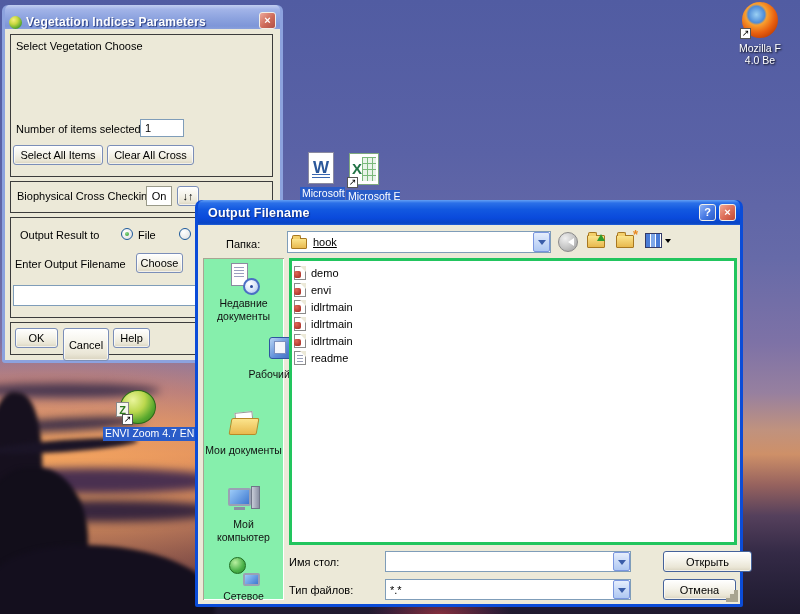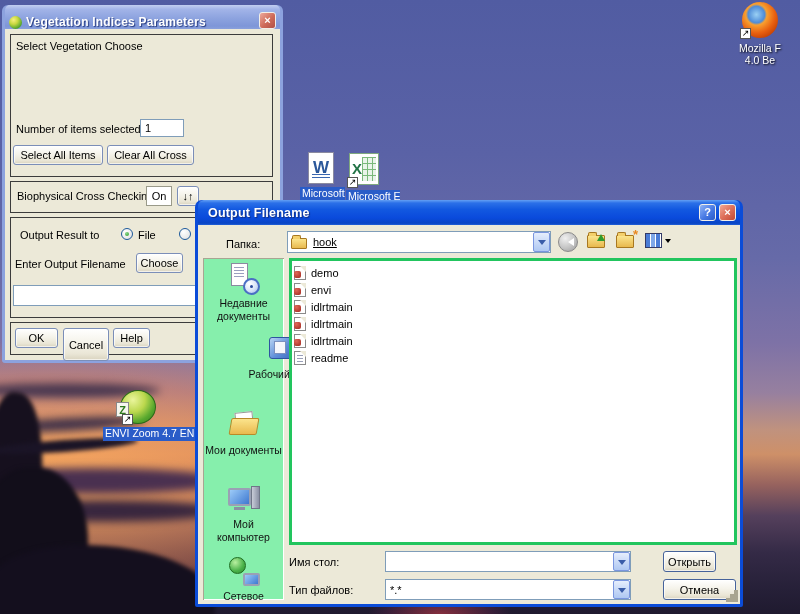--- a/index.html
+++ b/index.html
@@ -303,21 +303,21 @@
         </div>
     </div>
 
     <div class="lbl" style="left:91px; top:331px;">Имя стол:</div>
     <div class="sunk" style="left:187px; top:326px; width:246px; height:21px; display:flex; padding-left:3px;">
       <span style="align-self:center;"></span>
       <div class="dd" style="margin-left:auto; height:19px;">
           <div class="chev"></div>
         </div>
     </div>
-    <div class="xpbtn xpbtn-dark" style="left:465px; top:326px; width:53px; height:21px;">Открыть</div>
+    <div class="xpbtn xpbtn-dark" style="left:465px; top:326px; width:89px; height:21px;">Открыть</div>
 
     <div class="lbl" style="left:91px; top:359px;">Тип файлов:</div>
     <div class="sunk" style="left:187px; top:354px; width:246px; height:21px; display:flex; padding-left:4px;">
       <span style="align-self:center;">*.*</span>
       <div class="dd" style="margin-left:auto; height:19px;">
           <div class="chev"></div>
         </div>
     </div>
     <div class="xpbtn xpbtn-dark" style="left:465px; top:354px; width:73px; height:21px;">Отмена</div>
 

